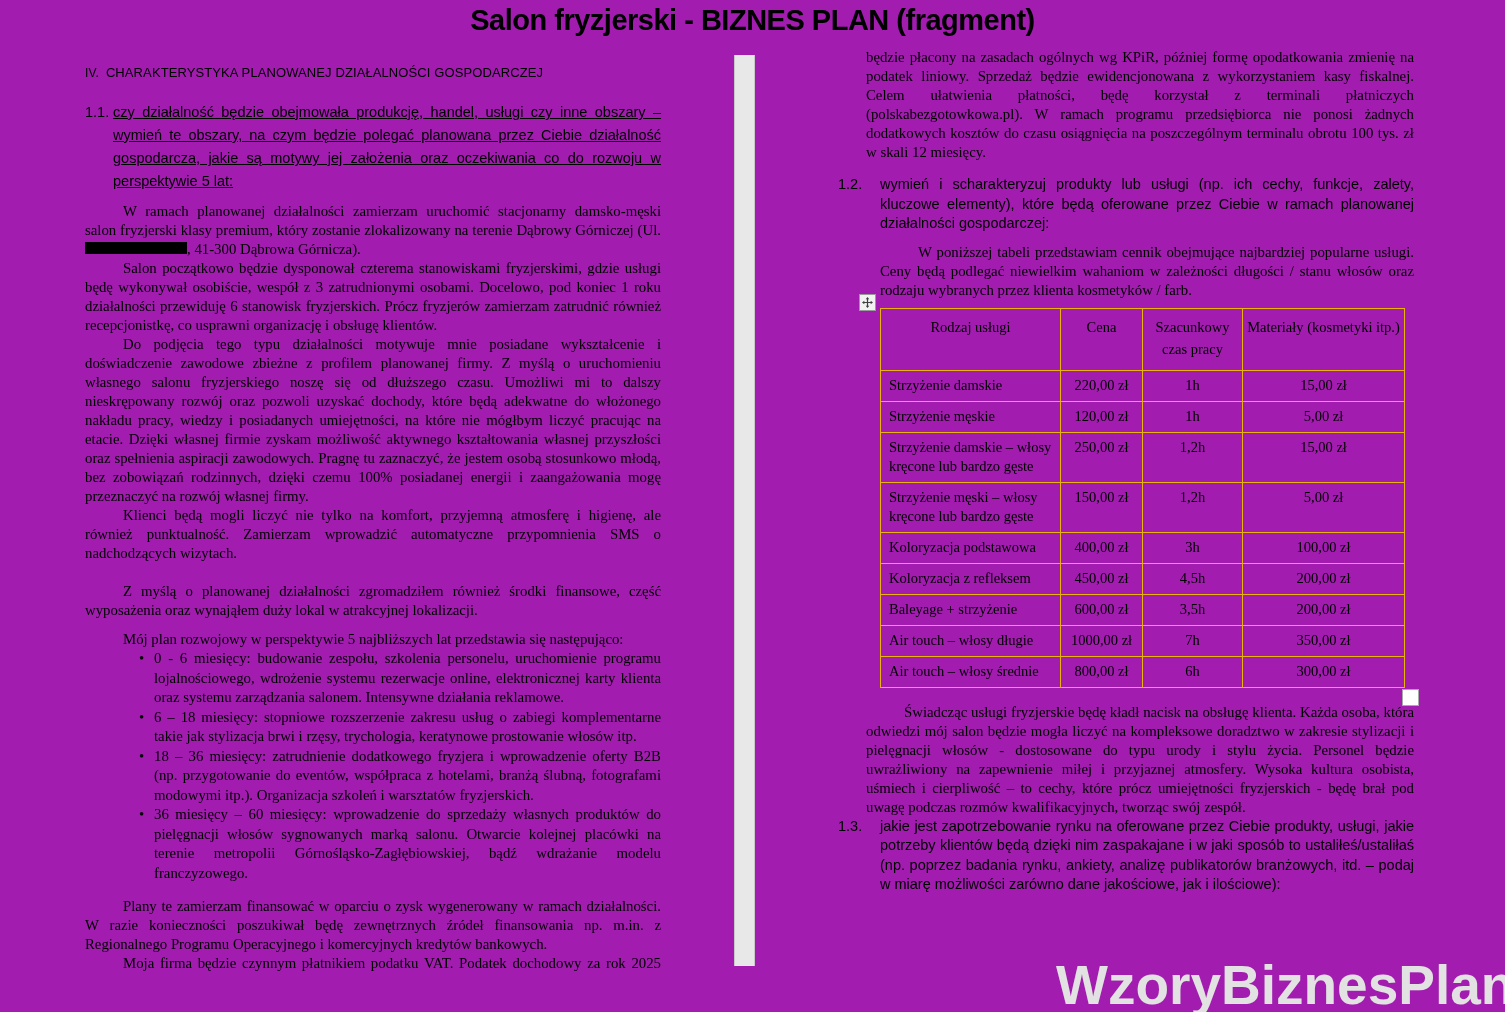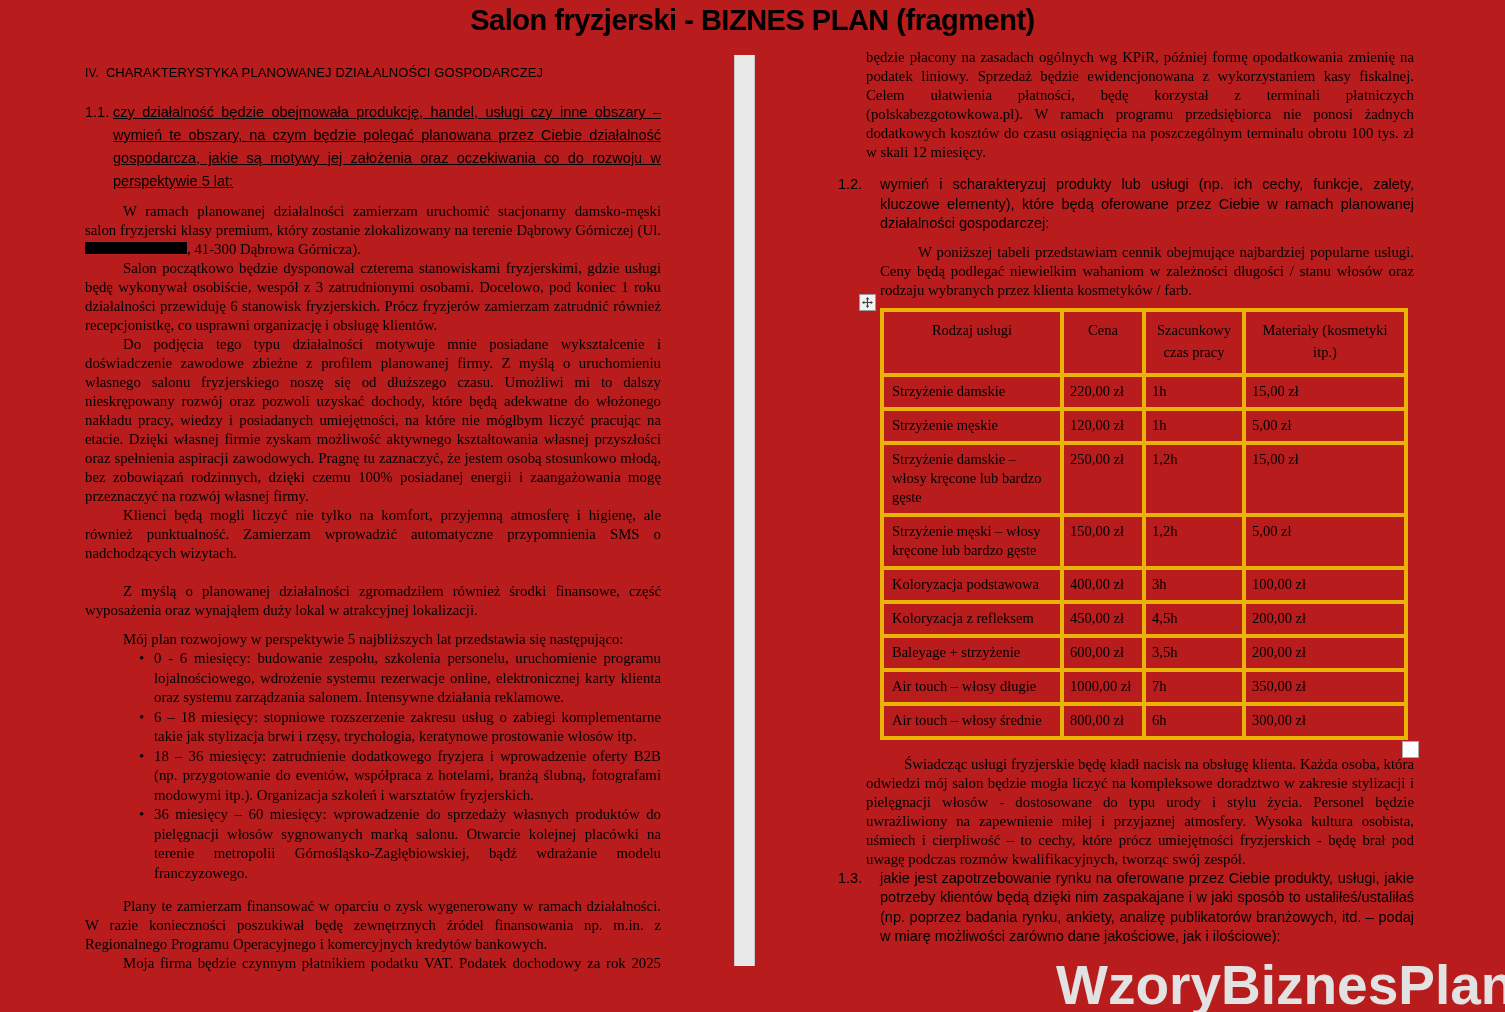--- a/index.html
+++ b/index.html
@@ -1,16 +1,16 @@
 <!DOCTYPE html>
 <html><head>
 <meta charset="utf-8">
 <style>
   html,body{margin:0;padding:0;background:#fff;}
-  .page{position:relative;width:1505px;height:1012px;background:#b91c1c;overflow:hidden;
+  .page{position:relative;width:1505px;height:1012px;background:#a21caf;overflow:hidden;
         font-family:"Liberation Serif",serif;color:#000;}
   .doc-title{position:absolute;top:4px;left:0;width:100%;text-align:center;
         font-family:"Liberation Sans",sans-serif;font-weight:bold;font-size:29px;letter-spacing:-0.5px;}
   .col{position:absolute;width:576px;}
   .col-left{left:85px;top:57px;}
   .col-right{left:838px;top:48px;}
   .page-gap{position:absolute;left:734px;top:55px;width:19px;height:911px;
         background:#e8e8e8;border-left:1px solid #c9c9c9;border-right:1px solid #c9c9c9;}
   .sec-heading{font-family:"Liberation Sans",sans-serif;font-size:13px;margin-top:8px;letter-spacing:0.1px;}
   .sec-heading .num{margin-right:7px;font-size:12px;text-align:right;}
@@ -28,24 +28,24 @@
   .noindent{text-indent:0;}
   .stretch-last{text-align-last:justify;}
   .redacted{display:inline-block;width:102px;height:12px;background:#000;vertical-align:baseline;}
   
   .bullet{position:relative;margin-left:55px;padding-left:14px;font-size:14.8px;line-height:19.5px;
         text-align:justify;}
   .bullet .marker{position:absolute;left:-1px;top:0;}
   
   .tbl-wrap{position:relative;margin-left:42px;margin-top:8px;width:524px;}
   table.price{border-collapse:collapse;width:524px;font-size:14.5px;table-layout:fixed;}
-  table.price th,table.price td{border:4px solid #eab308;}
+  table.price th,table.price td{border:1px solid #eab308;}
   table.price th{font-weight:normal;text-align:center;vertical-align:top;
         padding:7px 4px 10px;line-height:22px;}
-  table.price td{padding:5px 6px 6px;line-height:19px;vertical-align:top;}
+  table.price td{padding:5px 6px 6px;line-height:19px;vertical-align:top;text-align:center;}
   table.price td.svc{text-align:left;padding-left:8px;}
   .move-handle{position:absolute;left:-21px;top:-14px;width:15px;height:15px;background:#f2f2f2;
         border:1px solid #9a9a9a;display:flex;align-items:center;justify-content:center;}
   .resize-handle{position:absolute;left:522px;top:100%;margin-top:1px;width:15px;height:15px;
         background:#fff;border:1px solid #a8a8a8;}
   .watermark{position:absolute;left:1056px;top:953px;font-family:"Liberation Sans",sans-serif;
         font-weight:bold;font-size:55px;color:#e2e2e2;white-space:nowrap;letter-spacing:0px;}
 </style>
 </head>
 <body>

